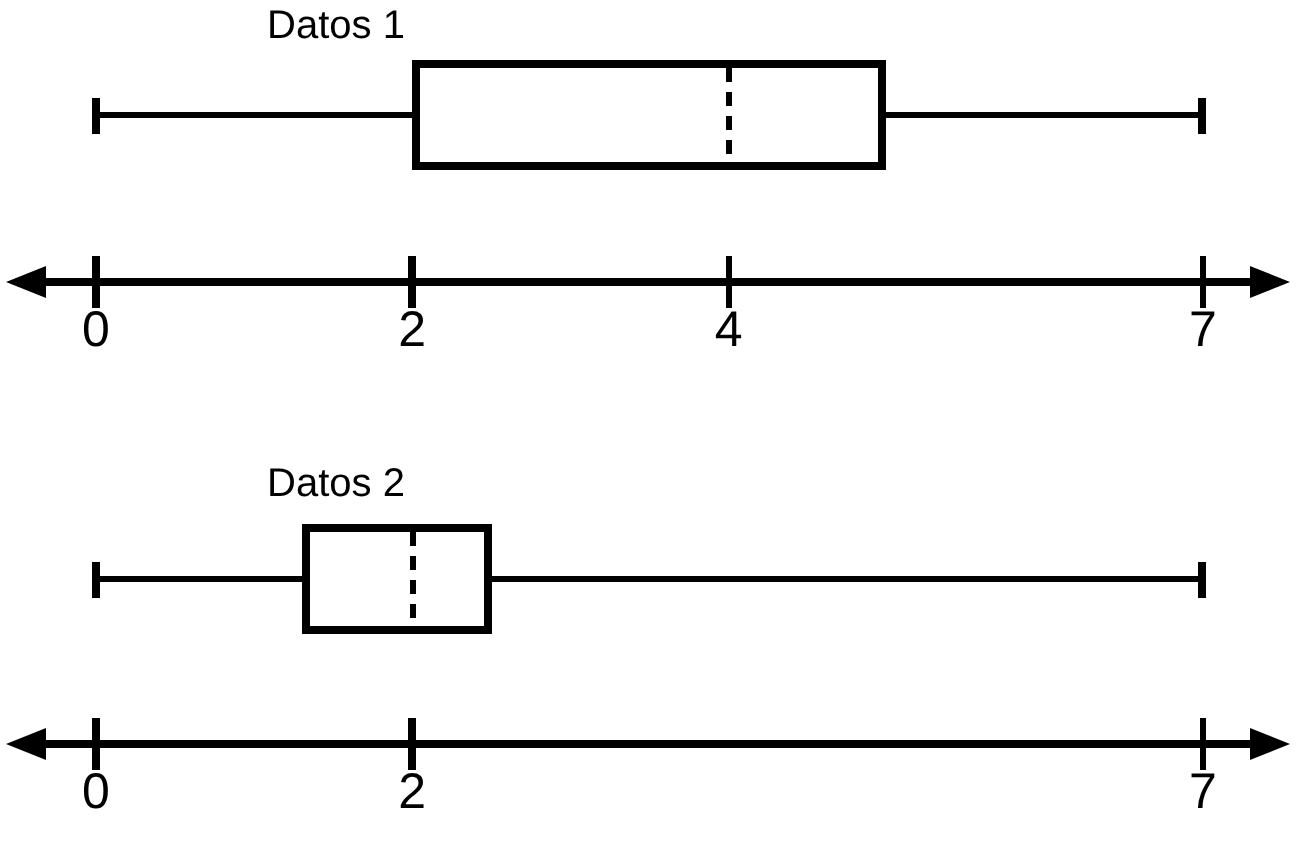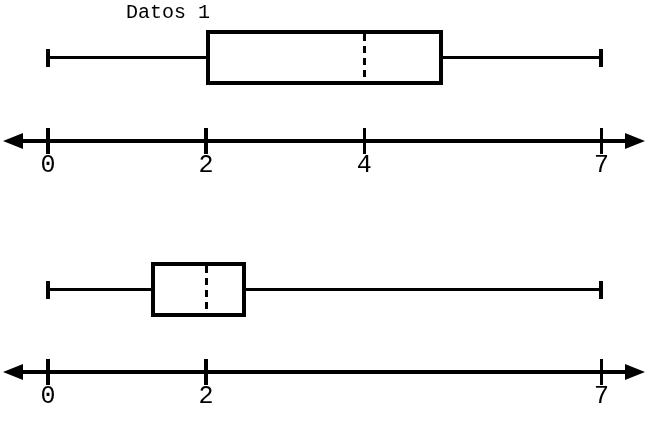--- a/index.html
+++ b/index.html
@@ -4,21 +4,21 @@
 <style>
   html, body { margin: 0; padding: 0; }
   body {
     width: 649px; height: 421px;
     background: #ffffff;
     font-family: "Liberation Sans", sans-serif;
     color: #000000;
     overflow: hidden;
   }
   #figure { position: relative; width: 649px; height: 421px; background: #ffffff; }
-  .plot { position: relative; width: 649px; font-family: Liberation Mono, monospace; }
+  .plot { position: relative; width: 649px; }
   #plot-0 { height: 210px; }
   #plot-1 { height: 211px; }
   .plot-title {
     position: absolute;
     transform: translateX(-50%);
     font-size: 20px;
     line-height: 1.1;
     color: #000;
     white-space: nowrap;
   }
@@ -77,20 +77,21 @@
         <div class="el solid" style="left: 204.39px; top: 128px; width: 3.5px; height: 26px;"></div>
         <div class="tick-label" style="left: 206.14px; top: 153px;">2</div>
         <div class="el solid" style="left: 362.53px; top: 128px; width: 3.5px; height: 26px;"></div>
         <div class="tick-label" style="left: 364.28px; top: 153px;">4</div>
         <div class="el solid" style="left: 599.74px; top: 128px; width: 3.5px; height: 26px;"></div>
         <div class="tick-label" style="left: 601.49px; top: 153px;">7</div>
       </div>
   </section>
 
   <section class="plot" id="plot-1">
+    <div class="plot-title" style="left:168px; top:21px;">Datos 2</div>
     <div class="layer">
         <div class="el solid" style="left: 48px; top: 77.75px; width: 102.791px; height: 3.5px;"></div>
         <div class="el solid" style="left: 245.675px; top: 77.75px; width: 355.815px; height: 3.5px;"></div>
         <div class="el solid" style="left: 46px; top: 70.5px; width: 4px; height: 18px;"></div>
         <div class="el solid" style="left: 599.49px; top: 70.5px; width: 4px; height: 18px;"></div>
         <div class="box-rect" style="left: 150.791px; top: 52px; width: 94.884px; height: 55px;"></div>
         <div class="median-dash" style="left: 204.64px; top: 56px; width: 3px; height: 47px;"></div>
         <div class="el solid" style="left: 12px; top: 160.25px; width: 625px; height: 3.5px;"></div>
         <div class="arrow-left" style="left: 3px; top: 153.5px;"></div>
         <div class="arrow-right" style="left: 625px; top: 153.5px;"></div>

